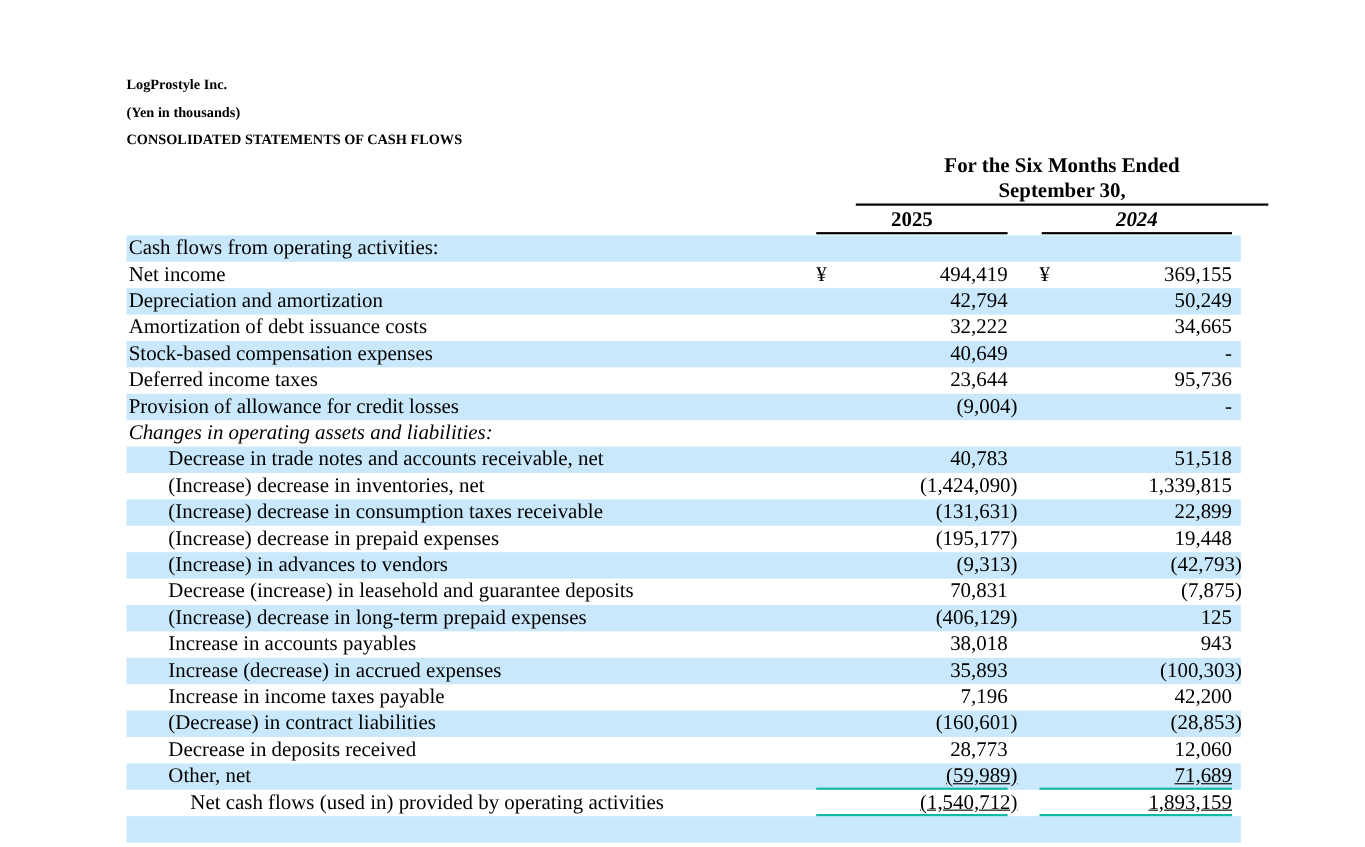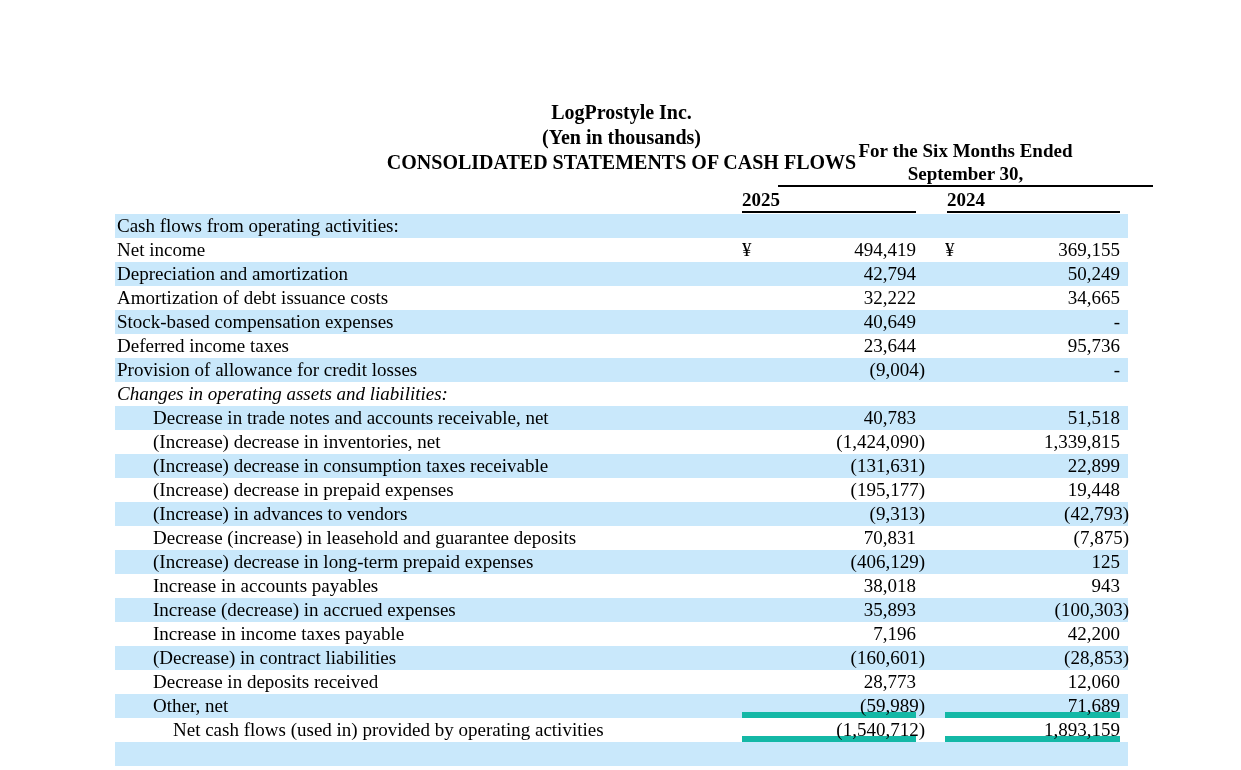--- a/index.html
+++ b/index.html
@@ -10,25 +10,23 @@
     color:#000;
     position:relative;
     overflow:hidden;
   }
   .page{position:absolute;inset:0;}
 
   
   .title-block{
     position:absolute;
     left:115px;top:64px;width:1013px;
-    text-align:center;
     font-weight:bold;
-    font-size:20px;
+    font-size:13px;
     line-height:25px;
-    margin-top:36px;
   }
 
   
   .period-block{
     position:absolute;
     left:778px;top:139px;width:375px;
     text-align:center;
     font-weight:bold;
     font-size:19px;
     line-height:23px;
@@ -36,24 +34,24 @@
   .period-line2{border-bottom:2px solid #000;}
 
   .years-row{
     position:absolute;
     left:742px;top:188px;width:386px;
     display:flex;
     font-weight:bold;
     font-size:19px;
     line-height:23px;
   }
-  .year-cell{height:23px;border-bottom:2px solid #000;}
+  .year-cell{height:23px;text-align:center;border-bottom:2px solid #000;}
   .year-1{width:174px;}
   .year-gap{width:31px;}
-  .year-2{width:173px;}
+  .year-2{width:173px;font-style:italic;}
 
   
   .table-body{
     position:absolute;
     left:115px;top:214px;width:1013px;
     font-size:19px;
   }
   .row{
     display:flex;
     height:24px;
@@ -75,21 +73,21 @@
   .label.italic{font-style:italic;}
   .numcell{
     display:flex;
     box-sizing:border-box;
     height:24px;
   }
   .nc1{width:174px;}
   .colgap{width:29px;}
   .nc2{width:175px;}
   .rightpad{flex:1;}
-  .numcell.underline{border-bottom:6px solid #14b8a6;}
+  .numcell.underline{border-bottom:2px solid #14b8a6;text-decoration:underline;}
   .cur{width:16px;text-align:left;}
   .val{flex:1;text-align:right;white-space:nowrap;}
   .val.neg{margin-right:-9px;}
 </style>
 </head>
 <body>
 
 <div class="page">
 
   <div class="title-block">

